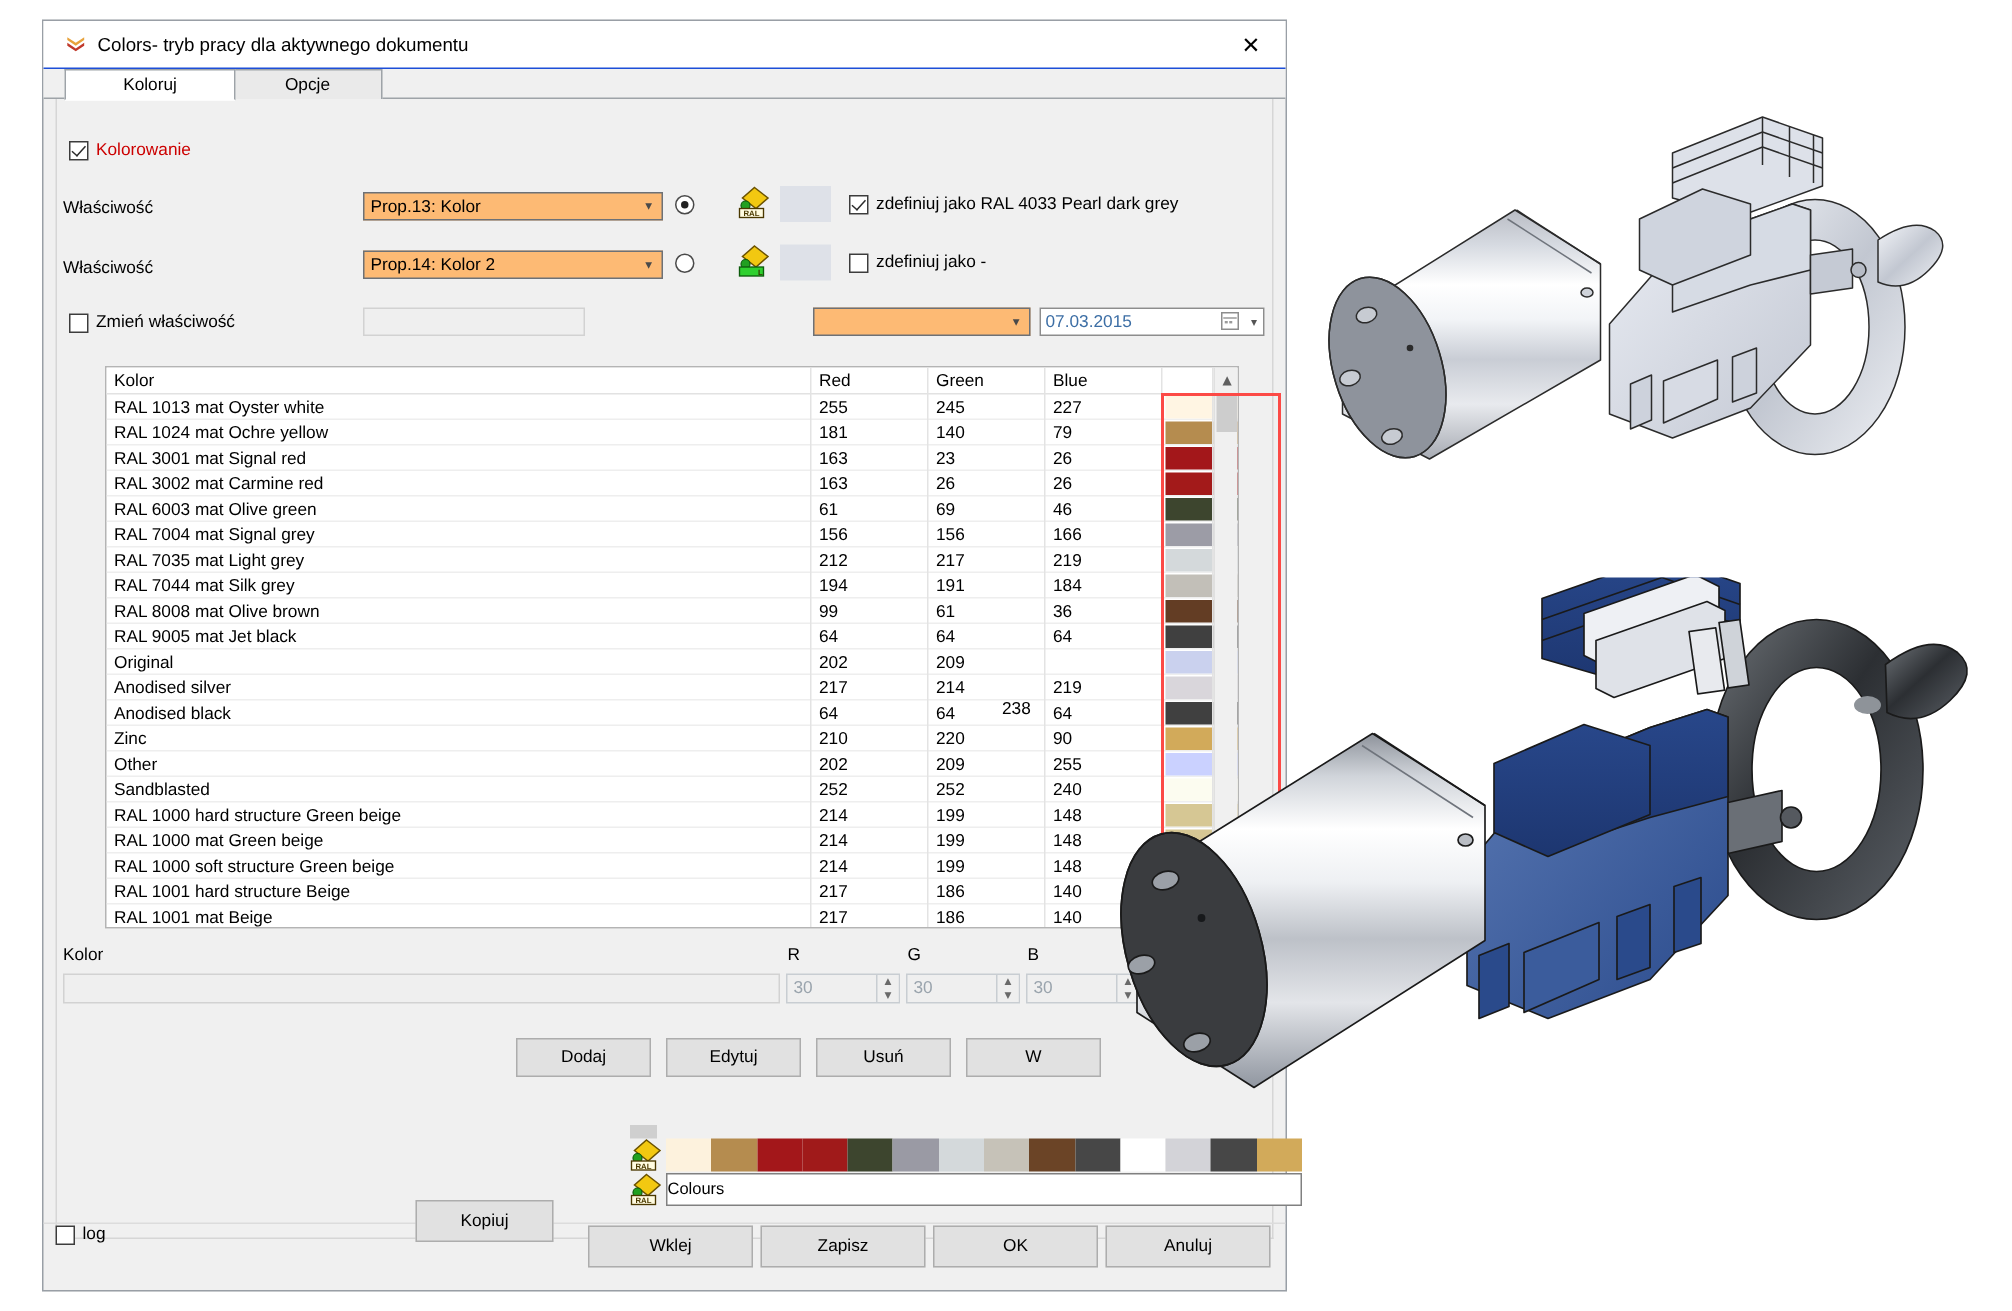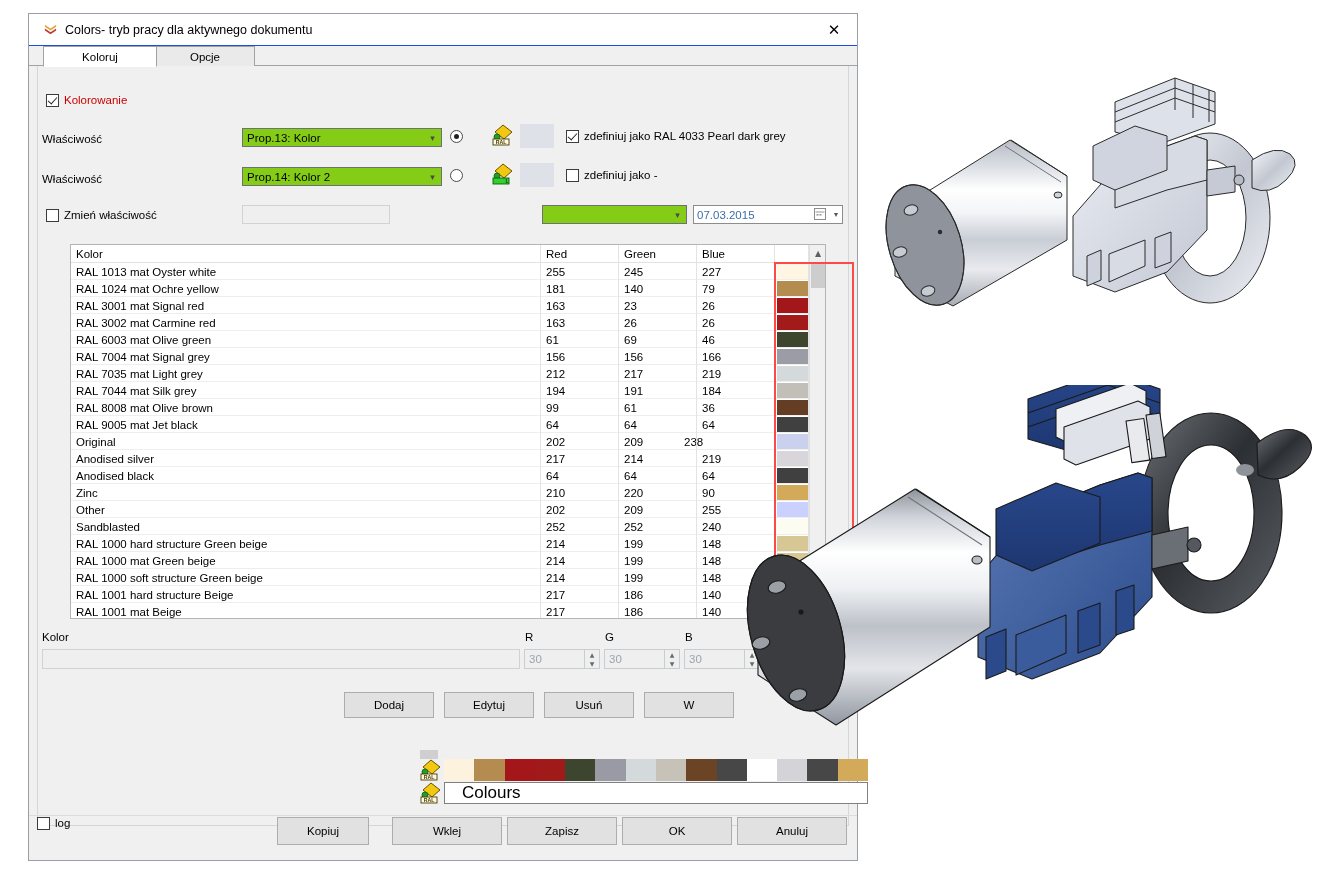--- a/index.html
+++ b/index.html
@@ -78,21 +78,21 @@
     content:""; position:absolute; left:3px; top:0px;
     width:4px; height:8px; border:solid #2b2b2b; border-width:0 1.6px 1.6px 0;
     transform: rotate(42deg);
   }
   
   .rb { position:absolute; width:13px; height:13px; border:1px solid #4a4a4a; border-radius:50%; background:#fff; }
   .rb.on::after { content:""; position:absolute; left:3px; top:3px; width:5px; height:5px; border-radius:50%; background:#222; }
 
   
   .combo {
-    position:absolute; background:#84cc16; border:1px solid #6d7176;
+    position:absolute; background:#fdba74; border:1px solid #6d7176;
     font-size:11.5px; color:#000; display:flex; align-items:center;
   }
   .combo .ctext { padding-left:4px; flex:1; overflow:hidden; white-space:nowrap; }
   .combo .carrow {
     width:17px; display:flex; align-items:center; justify-content:center;
     color:#4a4a4a; font-size:9px; font-family:"DejaVu Sans", sans-serif;
   }
   .combo.disabled { background:#f0f0f0; border-color:#cfcfcf; color:#a0a0a0; }
   .combo.disabled .carrow { color:#b5b5b5; }
 
@@ -154,21 +154,21 @@
     position:absolute; background:#e1e1e1; border:1px solid #adadad;
     font-size:11.5px; color:#000; display:flex; align-items:center; justify-content:center;
     cursor:default;
   }
 
   
   #palstrip { position:absolute; display:flex; }
   #palstrip .p { height:100%; }
   #colours-box {
     position:absolute; background:#fff; border:1px solid #808080;
-    font-size:17px; color:#000; display:flex; align-items:center; padding-left:17px;
+    font-size:11px; color:#000; display:flex; align-items:center; padding-left:0;
   }
   #grey-tab { position:absolute; background:#cfcfcf; }
 
   
   #botsep { position:absolute; left:0; bottom:44px; width:828px; height:1px; background:#dcdcdc; }
 </style>
 </head>
 <body>
 
 <div id="root">
@@ -462,21 +462,21 @@
               <div class="c" style="left: 0px; width: 470px;">RAL 9005 mat Jet black</div>
               <div class="c" style="left: 470px; width: 78px;">64</div>
               <div class="c" style="left: 548px; width: 78px;">64</div>
               <div class="c" style="left: 626px; width: 78px;">64</div>
               <div class="sw" style="left: 706px; width: 76px; background: rgb(64, 64, 64);"></div>
             </div>
             <div class="trow">
               <div class="c" style="left: 0px; width: 470px;">Original</div>
               <div class="c" style="left: 470px; width: 78px;">202</div>
               <div class="c" style="left: 548px; width: 78px;">209</div>
-              <div class="c" style="left: 608px; width: 78px;">238</div>
+              <div class="c" style="left: 592px; width: 78px; margin-top: 31px;">238</div>
               <div class="sw" style="left: 706px; width: 76px; background: rgb(202, 209, 238);"></div>
             </div>
             <div class="trow">
               <div class="c" style="left: 0px; width: 470px;">Anodised silver</div>
               <div class="c" style="left: 470px; width: 78px;">217</div>
               <div class="c" style="left: 548px; width: 78px;">214</div>
               <div class="c" style="left: 626px; width: 78px;">219</div>
               <div class="sw" style="left: 706px; width: 76px; background: rgb(217, 214, 219);"></div>
             </div>
             <div class="trow">
@@ -630,20 +630,20 @@
         <span>Colours</span>
       </div>
 
     </div>
 
     <div id="botsep"></div>
 
     <div class="cb" style="left:8px; top:803px;"></div>
     <div class="lbl" style="left:26px; top:803px;">log</div>
 
-    <div class="btn" style="left:248px; top:803px; width:92px; height:28px;">Kopiuj</div>
+    <div class="btn" style="left:248px; top:786px; width:92px; height:28px;">Kopiuj</div>
     <div class="btn" style="left:363px; top:803px; width:110px; height:28px;">Wklej</div>
     <div class="btn" style="left:478px; top:803px; width:110px; height:28px;">Zapisz</div>
     <div class="btn" style="left:593px; top:803px; width:110px; height:28px;">OK</div>
     <div class="btn" style="left:708px; top:803px; width:110px; height:28px;">Anuluj</div>
 
   </div>
 </div>
 
 </body></html>

